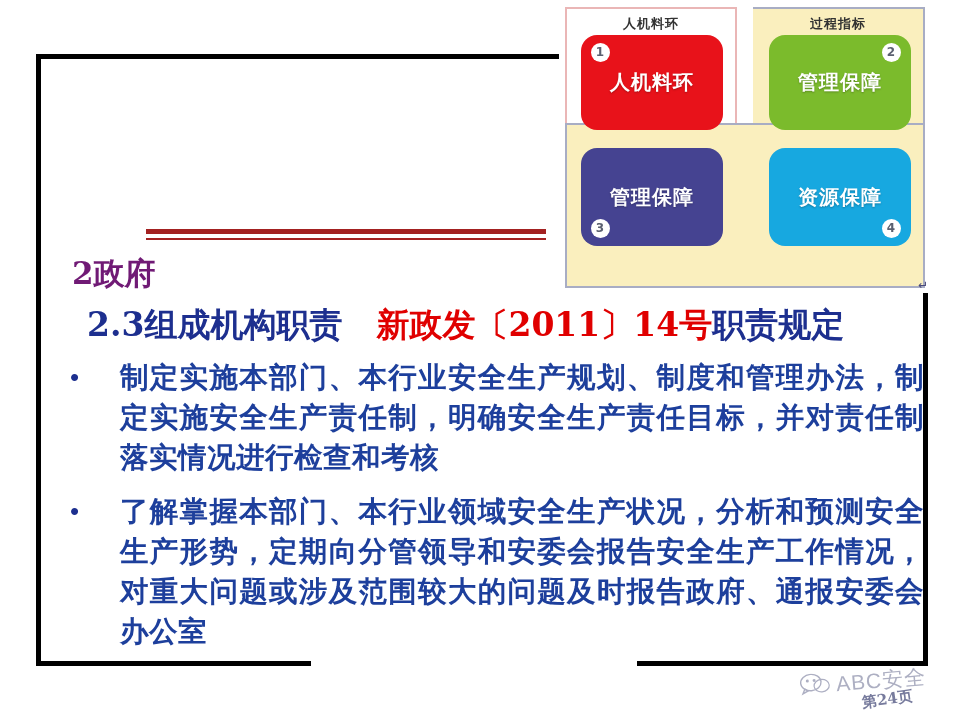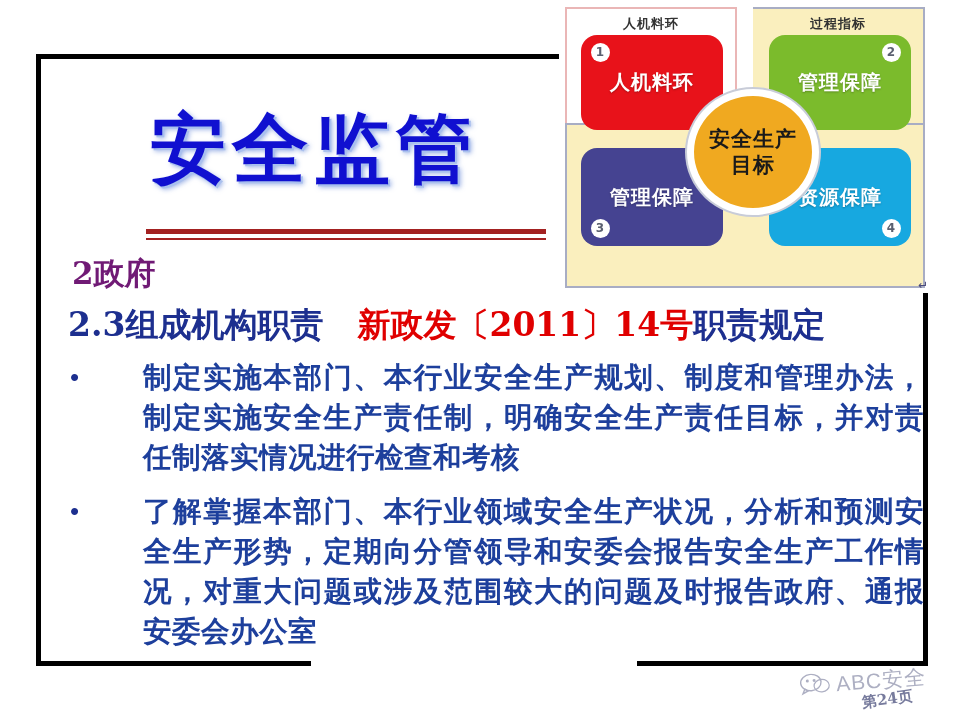--- a/index.html
+++ b/index.html
@@ -110,21 +110,21 @@
     left: 72px;
     top: 253px;
     font-family: "DejaVu Serif", "Liberation Serif", serif;
     font-weight: bold;
     font-size: 31px;
     color: #701a75;
     white-space: nowrap;
   }
   .heading-l2 {
     position: absolute;
-    left: 68px;
+    left: 87px;
     top: 303px;
     font-family: "DejaVu Serif", "Liberation Serif", serif;
     font-weight: bold;
     font-size: 33px;
     white-space: nowrap;
     color: #1d2f8f;
   }
   .heading-l2 .seg-blue { color: #1d2f8f; }
   .heading-l2 .seg-red  { color: #e00000; }
   .heading-l2 .gap { display: inline-block; width: 34px; }
@@ -154,21 +154,20 @@
   .bullet-text {
     flex: 1 1 auto;
     font-family: "DejaVu Serif", "Liberation Serif", serif;
     font-weight: bold;
     font-size: 28.5px;
     line-height: 40px;
     color: #1d3f9c;
     letter-spacing: 0.5px;
     text-align: justify;
     text-justify: inter-ideograph;
-    margin-left: 23px;
   }
 
   
   .footer-org {
     position: absolute;
     left: 347px;
     top: 654px;
     font-family: "DejaVu Serif", "Liberation Serif", serif;
     font-weight: bold;
     font-size: 15px;
@@ -335,21 +334,20 @@
 
 <div id="slide">
 
 
   <div class="frame-top"></div>
   <div class="frame-left"></div>
   <div class="frame-right"></div>
   <div class="frame-bottom-left"></div>
   <div class="frame-bottom-right"></div>
 
-  <div class="slide-title">安全监管</div>
   <div class="title-rule-thick"></div>
   <div class="title-rule-thin"></div>
 
   <div class="heading-l1">2政府</div>
 
   <div class="heading-l2">
     <span class="seg-blue">2.3组成机构职责</span><span class="gap"></span><span class="seg-red">新政发〔2011〕14号</span><span class="seg-blue">职责规定</span>
   </div>
 
   <div class="bullets">
@@ -406,22 +404,18 @@
       <div class="qbox box-3">
         <span class="badge badge-3">3</span>
         <span>管理保障</span>
       </div>
 
       <div class="qbox box-4">
         <span class="badge badge-4">4</span>
         <span>资源保障</span>
       </div>
 
-      <div class="center-oval">
-        <span>安全生产</span>
-        <span>目标</span>
-      </div>
 
       <div class="diag-cursor">↵</div>
     </div>
   </div>
 
 </div>
 
 </body></html>

